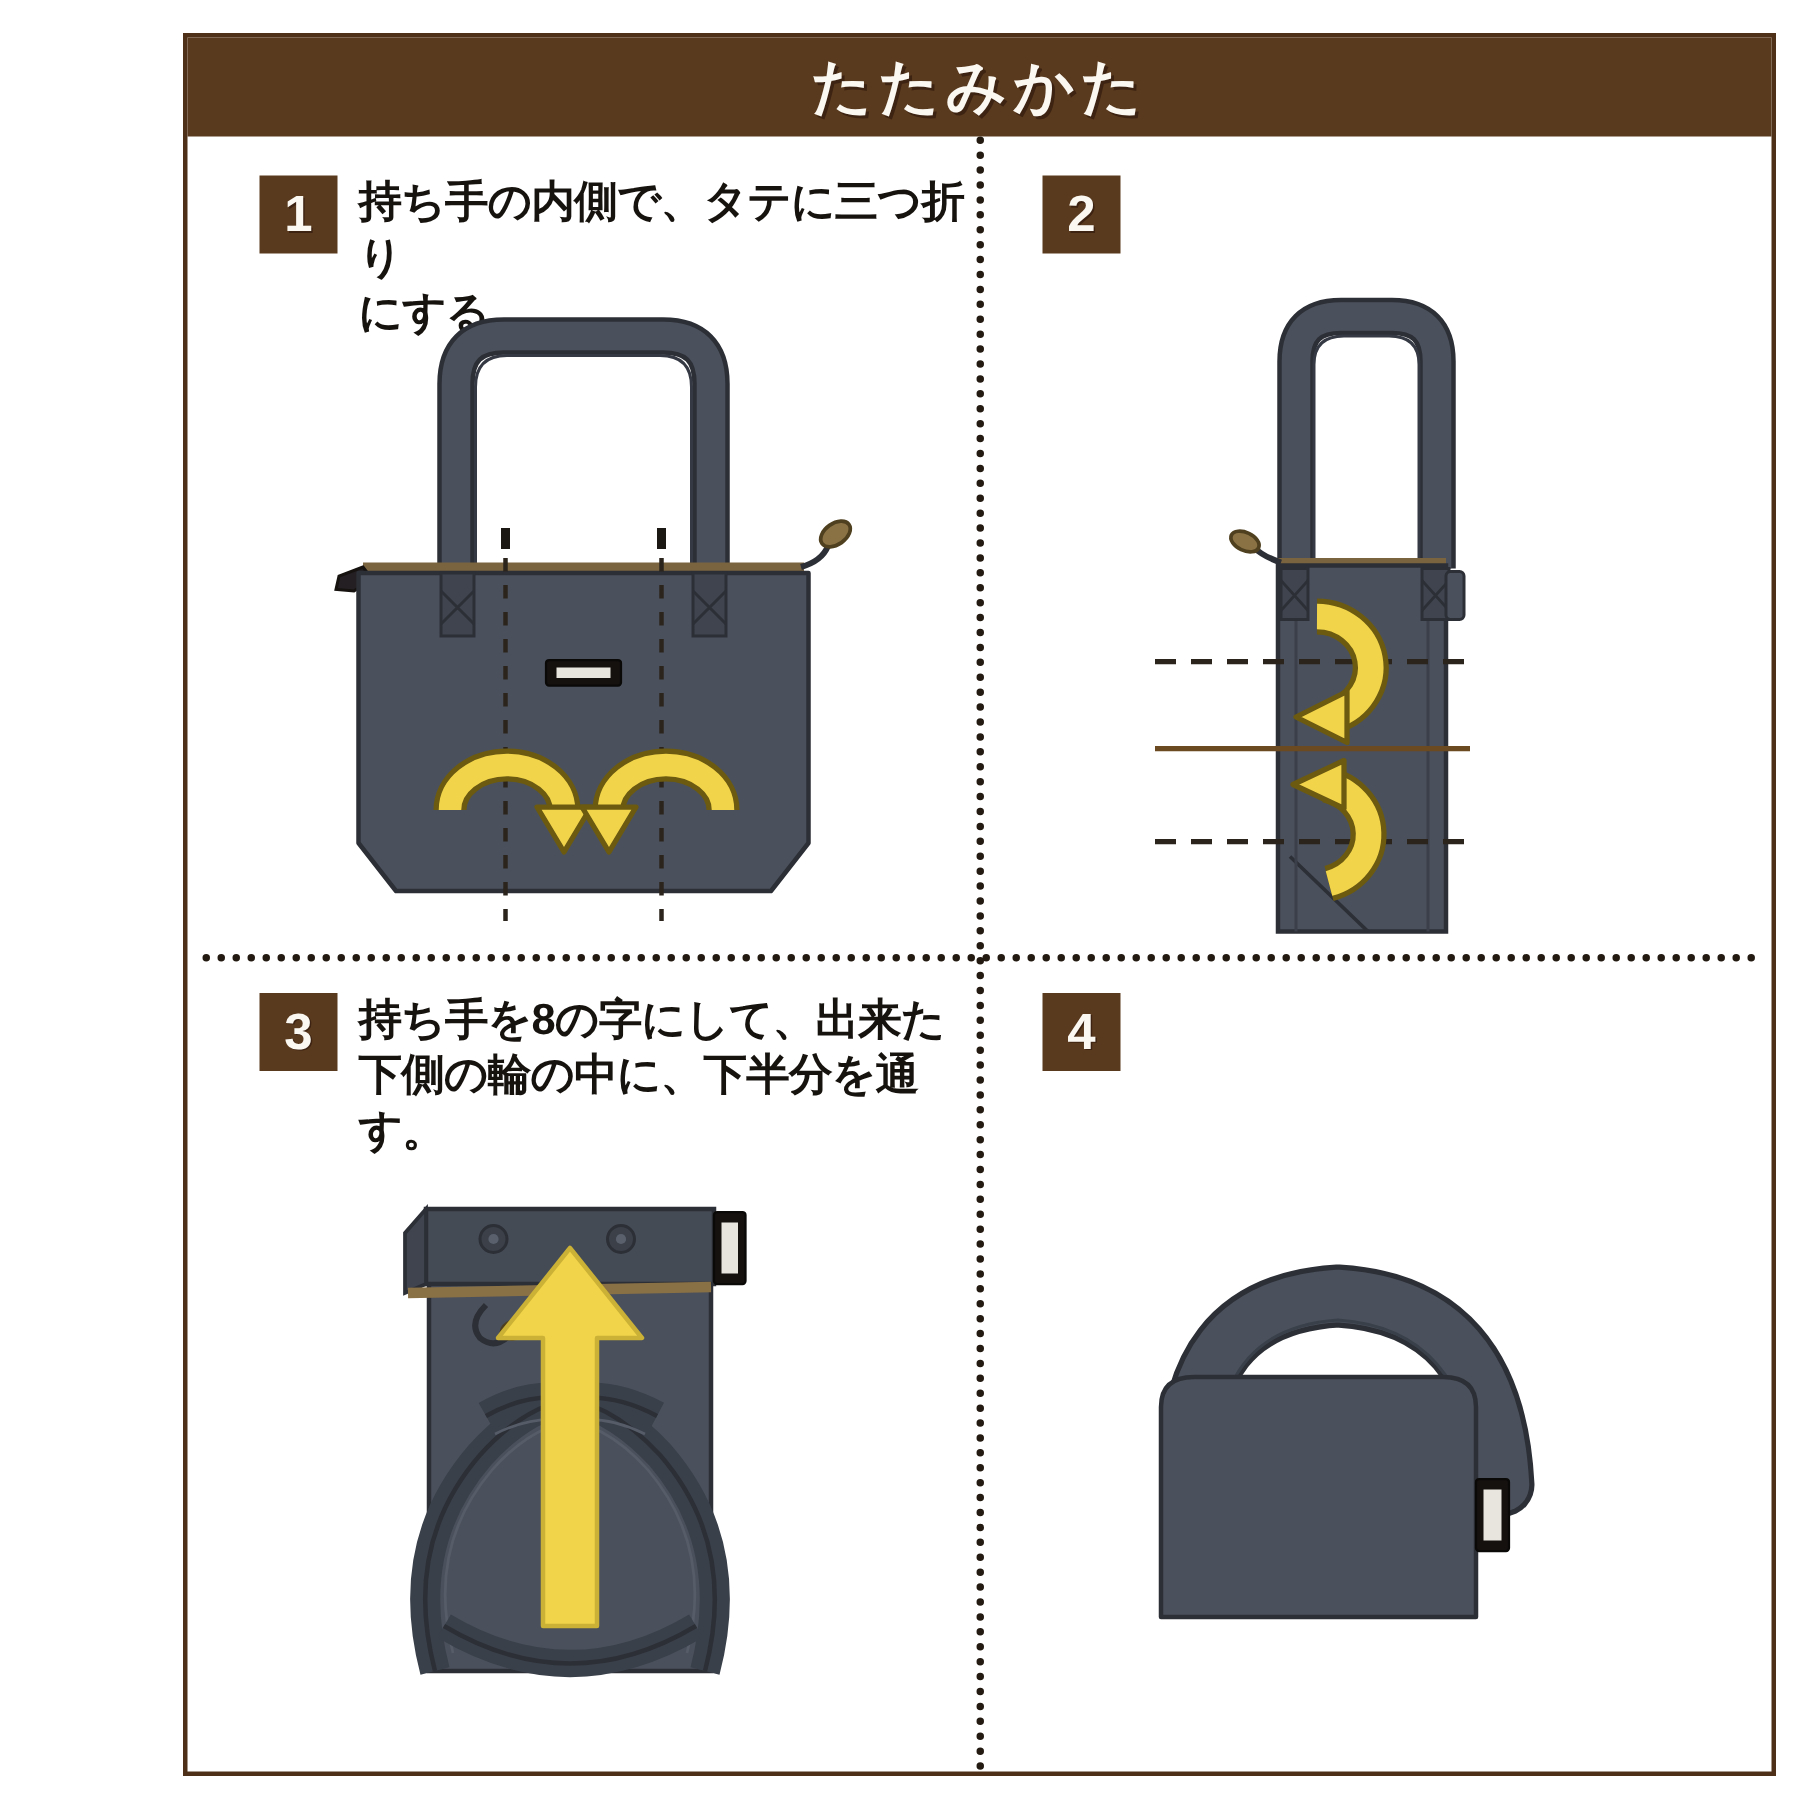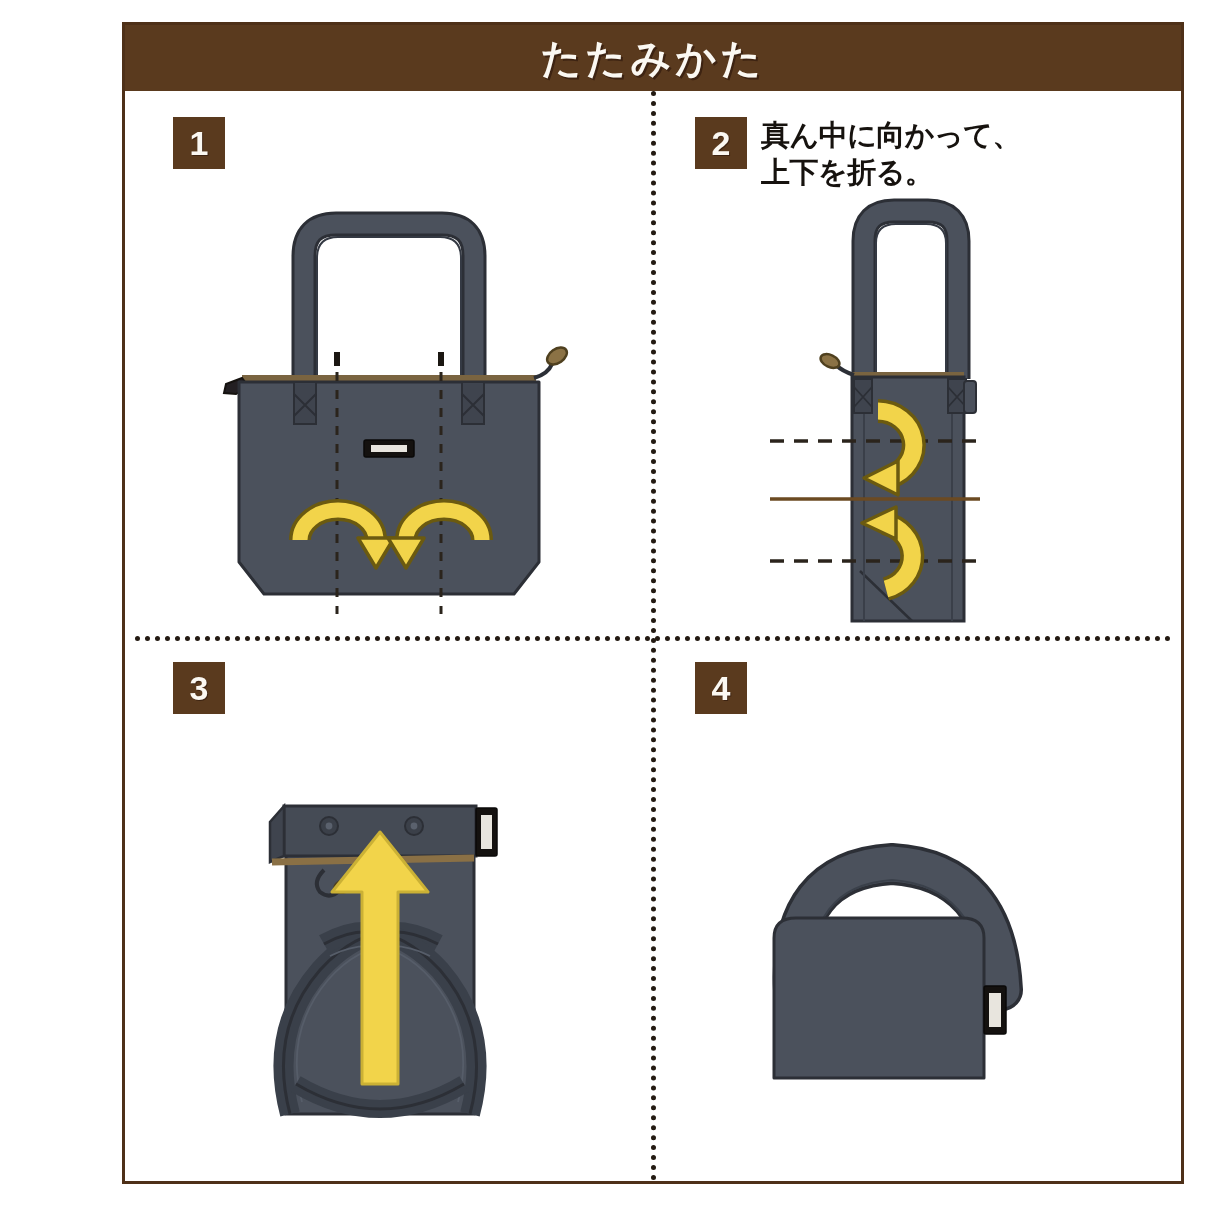--- a/index.html
+++ b/index.html
@@ -149,20 +149,22 @@
     </div>
 
     <div id="panels">
 
       <div id="div-vert"></div>
       <div id="div-horz"></div>
 
       <div class="panel" id="panel-1">
         <div class="step-head">
           <div class="step-num">1</div>
+          <div class="step-text">持ち手の内側で、タテに三つ折り
+にする。</div>
         </div>
         <div class="illus">
           <svg width="370" height="450" viewBox="0 0 370 450">
 
             <path d="M100 205 L100 62 Q100 30 132 30 L238 30 Q270 30 270 62 L270 205" fill="none" stroke="#2c2f36" stroke-width="25"></path>
             <path d="M100 205 L100 62 Q100 30 132 30 L238 30 Q270 30 270 62 L270 205" fill="none" stroke="#4b515c" stroke-width="19"></path>
             <path d="M113 200 L113 64 Q113 43 134 43 L236 43 Q257 43 257 64 L257 200" fill="none" stroke="#343943" stroke-width="2"></path>
 
             <path d="M38 184 L332 184" stroke="#7a6440" stroke-width="6" fill="none"></path>
 
@@ -202,22 +204,20 @@
               <path d="M278 346 A38 30 0 0 0 202 346" fill="none" stroke="#f2d44a" stroke-width="15" stroke-linecap="butt"></path>
               <path d="M184 344 L220 344 L202 374 Z" fill="#f2d44a" stroke="#6b5a10" stroke-width="3.5" stroke-linejoin="round"></path>
             </g>
           </svg>
         </div>
       </div>
 
       <div class="panel" id="panel-2">
         <div class="step-head">
           <div class="step-num">2</div>
-          <div class="step-text">真ん中に向かって、
-上下を折る。</div>
         </div>
         <div class="illus">
           <svg width="330" height="460" viewBox="0 0 330 460">
 
             <path d="M112 190 L112 52 Q112 22 142 22 L176 22 Q206 22 206 52 L206 190" fill="none" stroke="#2c2f36" stroke-width="25"></path>
             <path d="M112 190 L112 52 Q112 22 142 22 L176 22 Q206 22 206 52 L206 190" fill="none" stroke="#4b515c" stroke-width="19"></path>
             <path d="M124 188 L124 54 Q124 35 144 35 L174 35 Q194 35 194 54 L194 188" fill="none" stroke="#343943" stroke-width="2"></path>
 
             <path d="M100 186 L212 186" stroke="#7a6440" stroke-width="6" fill="none"></path>
             <path d="M102 186 Q90 182 84 176" fill="none" stroke="#2c2f36" stroke-width="4"></path>
@@ -255,20 +255,22 @@
               <path d="M134 400 A36 34 0 0 0 132 334" fill="none" stroke="#f2d44a" stroke-width="17"></path>
               <path d="M144 350 L144 318 L110 334 Z" fill="#f2d44a" stroke="#6b5a10" stroke-width="3.5" stroke-linejoin="round"></path>
             </g>
           </svg>
         </div>
       </div>
 
       <div class="panel" id="panel-3">
         <div class="step-head">
           <div class="step-num">3</div>
+          <div class="step-text">持ち手を8の字にして、出来た
+下側の輪の中に、下半分を通す。</div>
         </div>
         <div class="illus">
           <svg width="330" height="360" viewBox="0 0 330 360">
 
             <path d="M62 40 L250 40 L250 330 L62 330 Z" fill="#4b515c" stroke="#2c2f36" stroke-width="3"></path>
 
             <path d="M60 22 L252 22 L252 72 L60 72 Z" fill="#454b55" stroke="#2c2f36" stroke-width="3"></path>
 
             <path d="M60 22 L46 38 L46 78 L60 72 Z" fill="#3f444e" stroke="#2c2f36" stroke-width="2.5"></path>
 

